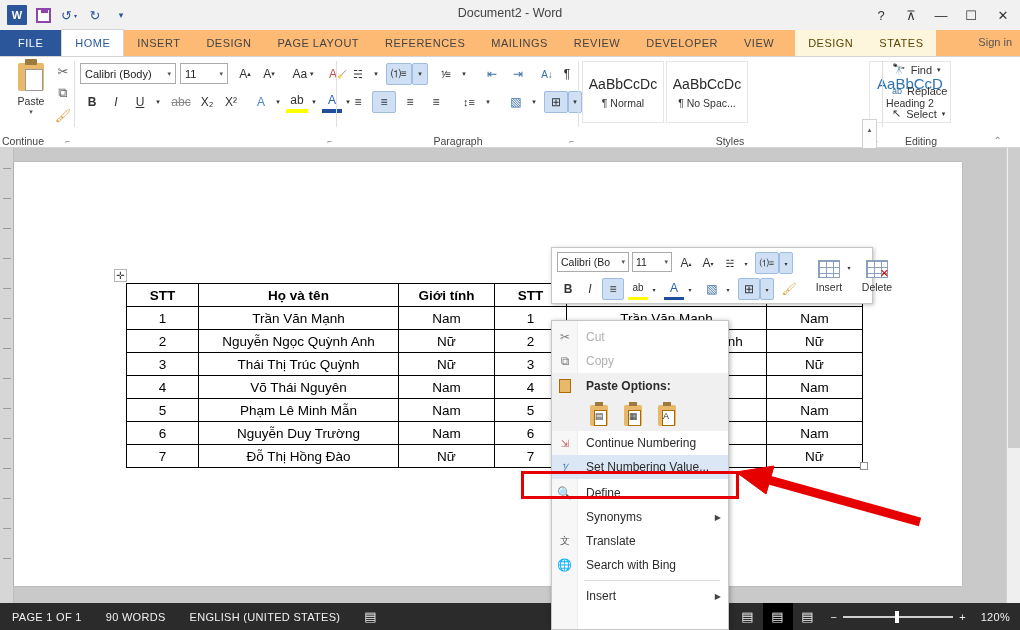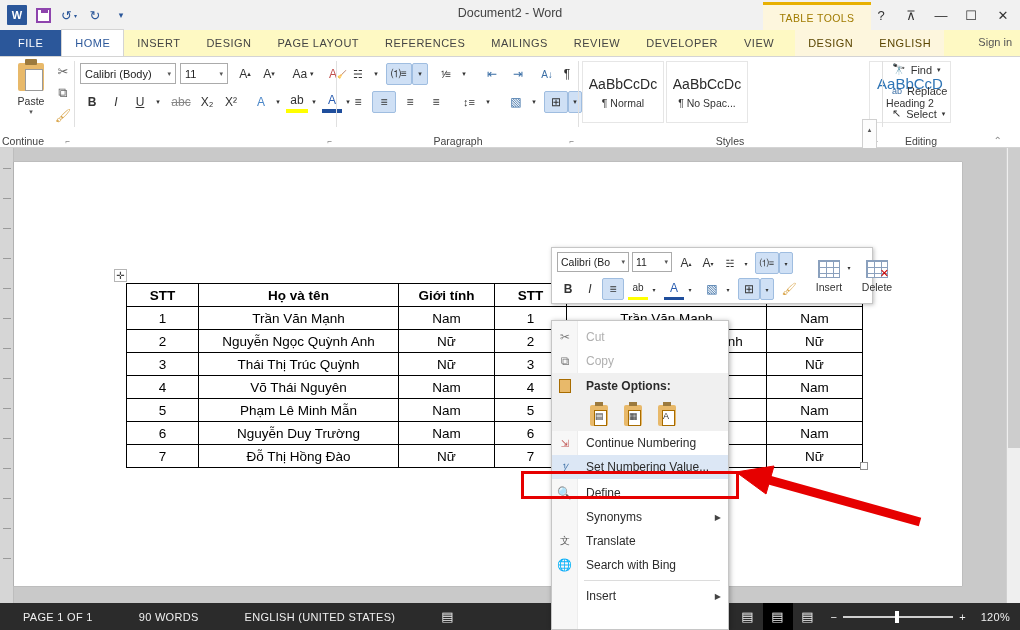--- a/index.html
+++ b/index.html
@@ -46,21 +46,21 @@
   .ctx-banner {
     position: absolute; left: 763px; top: 2px; width: 108px; height: 28px;
     background: #fdf6dd; border-top: 3px solid #e8b000;
     color: #a07b00; font-size: 10.5px; letter-spacing: .4px;
     display: flex; align-items: center; justify-content: center;
   }
 
   
   .tabsbar {
     position: absolute; left: 0; top: 30px; width: 1020px; height: 27px;
-    background: #fef9c3; display: flex; align-items: stretch;
+    background: #fdba74; display: flex; align-items: stretch;
     border-bottom: 1px solid #d4d4d4;
   }
   .tab {
     padding: 0 13px; display: flex; align-items: center;
     font-size: 11px; letter-spacing: .5px; color: #444; cursor: default;
   }
   .tab.file { background: #2b579a; color: #fff; padding: 0 18px; font-size:11px;}
   .tab.active { background: #fff; color: #2b579a; border-top: 1px solid #d4d4d4;
      border-left: 1px solid #d4d4d4; border-right: 1px solid #d4d4d4;
      margin-top:-1px; }
@@ -243,21 +243,21 @@
     border: 3px solid #e60000; z-index: 40;
   }
   .arrow-svg { position:absolute; left:730px; top:460px; z-index:39; }
 
   
   .statusbar {
     position: absolute; left: 0; bottom: 0; width: 1020px; height: 27px;
     background: #2b2b2b; color: #f0f0f0; display: flex; align-items: center;
     font-size: 11px; letter-spacing: .3px;
   }
-  .sb-item { padding: 0 23px; display: flex; align-items: center; gap: 6px; text-align: center; }
+  .sb-item { padding: 0 12px; display: flex; align-items: center; gap: 6px; text-align: center; }
   .sb-right { position: absolute; right: 0; top: 0; height: 27px;
      display: flex; align-items: center; }
   .view-btn { width: 30px; height: 27px; display:flex; align-items:center;
      justify-content:center; font-size: 13px; color:#f0f0f0; }
   .view-btn.on { background:#000; }
   .zoomslider { display:flex; align-items:center; gap:6px; padding: 0 8px;}
   .zs-track { width: 110px; height:2px; background:#cfcfcf; position:relative;}
   .zs-thumb { position:absolute; left:52px; top:-5px; width:4px; height:12px; background:#fff;}
   .zpct { width: 46px; text-align:right; padding-right: 10px; }
 </style>
@@ -272,21 +272,20 @@
         <div class="wordlogo">W</div>
       </div>
       <div class="qat-btn">
           <div class="save-ic"></div>
         </div>
       <div class="qat-btn">↺<span style="font-size:6px;margin-left:2px;">▾</span></div>
       <div class="qat-btn">↻</div>
       <div class="qat-btn" style="font-size:9px;">▾</div>
     </div>
     <div class="title-center">Document2 - Word</div>
-    <div class="ctx-banner">TABLE TOOLS</div>
     <div class="win-ctl">
       <div class="win-btn">?</div>
       <div class="win-btn">⊼</div>
       <div class="win-btn">—</div>
       <div class="win-btn">☐</div>
       <div class="win-btn close">✕</div>
     </div>
   </div>
 
   <div class="tabsbar">
@@ -294,21 +293,21 @@
     <div class="tab active">HOME</div>
     <div class="tab">INSERT</div>
     <div class="tab">DESIGN</div>
     <div class="tab">PAGE LAYOUT</div>
     <div class="tab">REFERENCES</div>
     <div class="tab">MAILINGS</div>
     <div class="tab">REVIEW</div>
     <div class="tab">DEVELOPER</div>
     <div class="tab">VIEW</div>
     <div class="tab ctxtab" style="margin-left:8px;">DESIGN</div>
-    <div class="tab ctxtab">ENGLISH</div>
+    <div class="tab ctxtab">STATES</div>
     <div class="signin">Sign in</div>
   </div>
 
   <div class="ribbon">
 
     <div class="grp" style="left:0; width:72px;">
       <div class="paste-big">
         <div class="clip-ic"></div>
         <div class="paste-lbl">Paste</div>
         <div class="mini-caret">▾</div>

